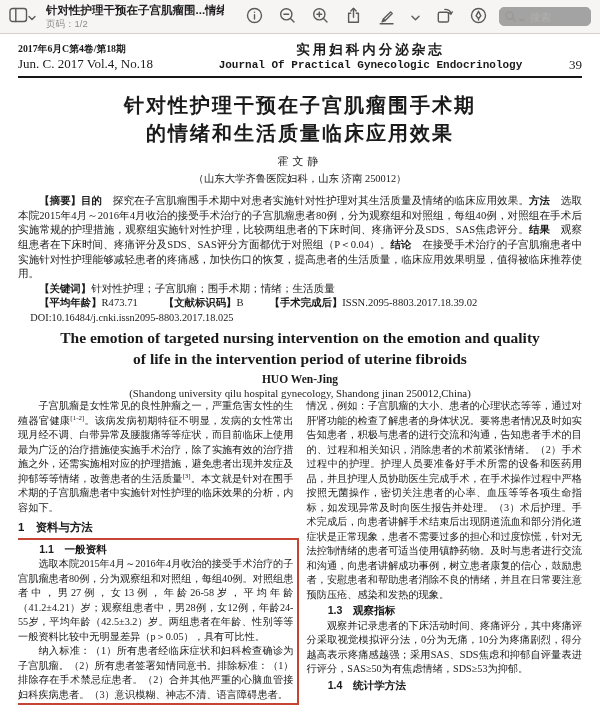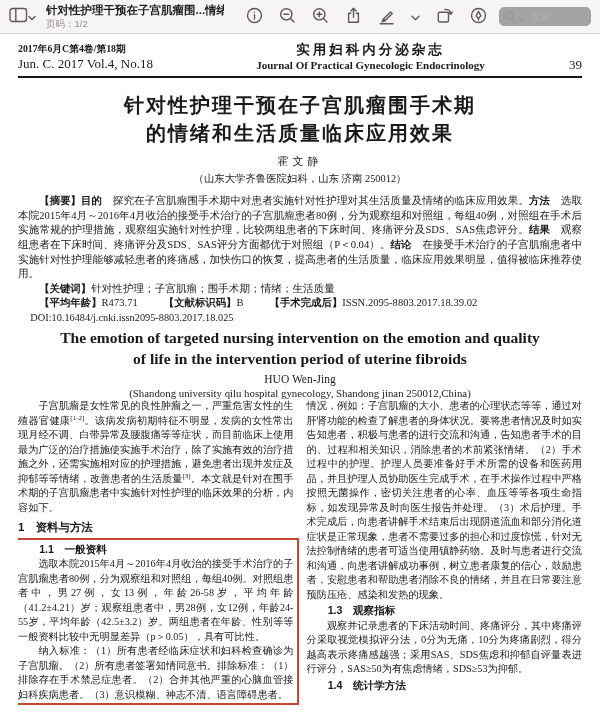--- a/index.html
+++ b/index.html
@@ -28,34 +28,34 @@
     border:none;outline:none;width:100%;font-size:10.5px;color:#333;background:transparent;
     font-family:"Liberation Sans","DejaVu Sans",sans-serif;
   }
   .tb-search input::placeholder{color:#b3b0ad;}
   
   .page{padding:8px 18px 0;box-sizing:border-box;}
   .jheader{display:grid;grid-template-columns:175px 1fr 34px;align-items:end;}
   .issue-cn{font-size:9.8px;font-weight:bold;line-height:1.35;}
   .issue-en{font-size:13px;line-height:1.35;font-family:Liberation Serif, serif;}
   .journal-cn{text-align:center;font-size:13.5px;letter-spacing:3px;font-weight:bold;line-height:1.2;}
-  .journal-en{text-align:center;font-size:11px;font-weight:bold;line-height:1.3;}
+  .journal-en{text-align:center;font-size:11px;font-weight:bold;line-height:1.3;font-family:Liberation Mono, monospace;}
   .pageno{font-size:13px;text-align:right;}
   .rule{height:2.5px;background:#171717;margin-top:3px;}
   .title{ text-align:center;font-size:20px;font-weight:bold;letter-spacing:2px;margin-top:13px;line-height:28px;}
   .author{text-align:center;font-size:11px;margin-top:7px;letter-spacing:4px;}
   .affil{text-align:center;font-size:10.4px;margin-top:3px;}
   .abstract{margin:8px 0 0;font-size:10.6px;line-height:14.6px;text-align:justify;text-indent:2em;}
   .abstract b,.kw b,.clc b{font-family:"Liberation Sans","DejaVu Sans",sans-serif;font-size:10.4px;}
   .kw{margin:0;font-size:10.6px;line-height:14.6px;text-indent:2em;}
   .clc{margin:0;font-size:10.6px;line-height:14.6px;text-indent:2em;}
   .clc .gap{display:inline-block;width:26px;}
   .doi{margin:1px 0 0;font-size:10.3px;text-indent:1.2em;}
   .title-en{text-align:center;font-size:15.5px;font-weight:bold;margin-top:4px;line-height:21px;}
-  .author-en{text-align:center;font-size:11.5px;font-weight:normal;margin-top:4px;}
+  .author-en{text-align:center;font-size:11.5px;font-weight:bold;margin-top:4px;}
   .affil-en{text-align:center;font-size:10.8px;margin-top:2px;}
   
   .columns{display:flex;gap:13px;overflow:hidden;height:316px;}
   .col{width:50%;font-size:10.2px;line-height:14.5px;text-align:justify;}
   .col p{margin:0;text-indent:2em;}
   .col p.cont{text-indent:0;}
   .col sup{font-size:7px;line-height:0;}
   .h-major{font-family:"Liberation Sans","DejaVu Sans",sans-serif;font-weight:bold;font-size:11.4px;margin:5px 0 3px;}
   .h-sub{font-family:"Liberation Sans","DejaVu Sans",sans-serif;font-weight:bold;font-size:10.6px;margin:1px 0;text-indent:2em;}
   .redbox{border:2.5px solid #c64434;margin:2px -5px 2px -5px;padding:1px 3px 1px;}

